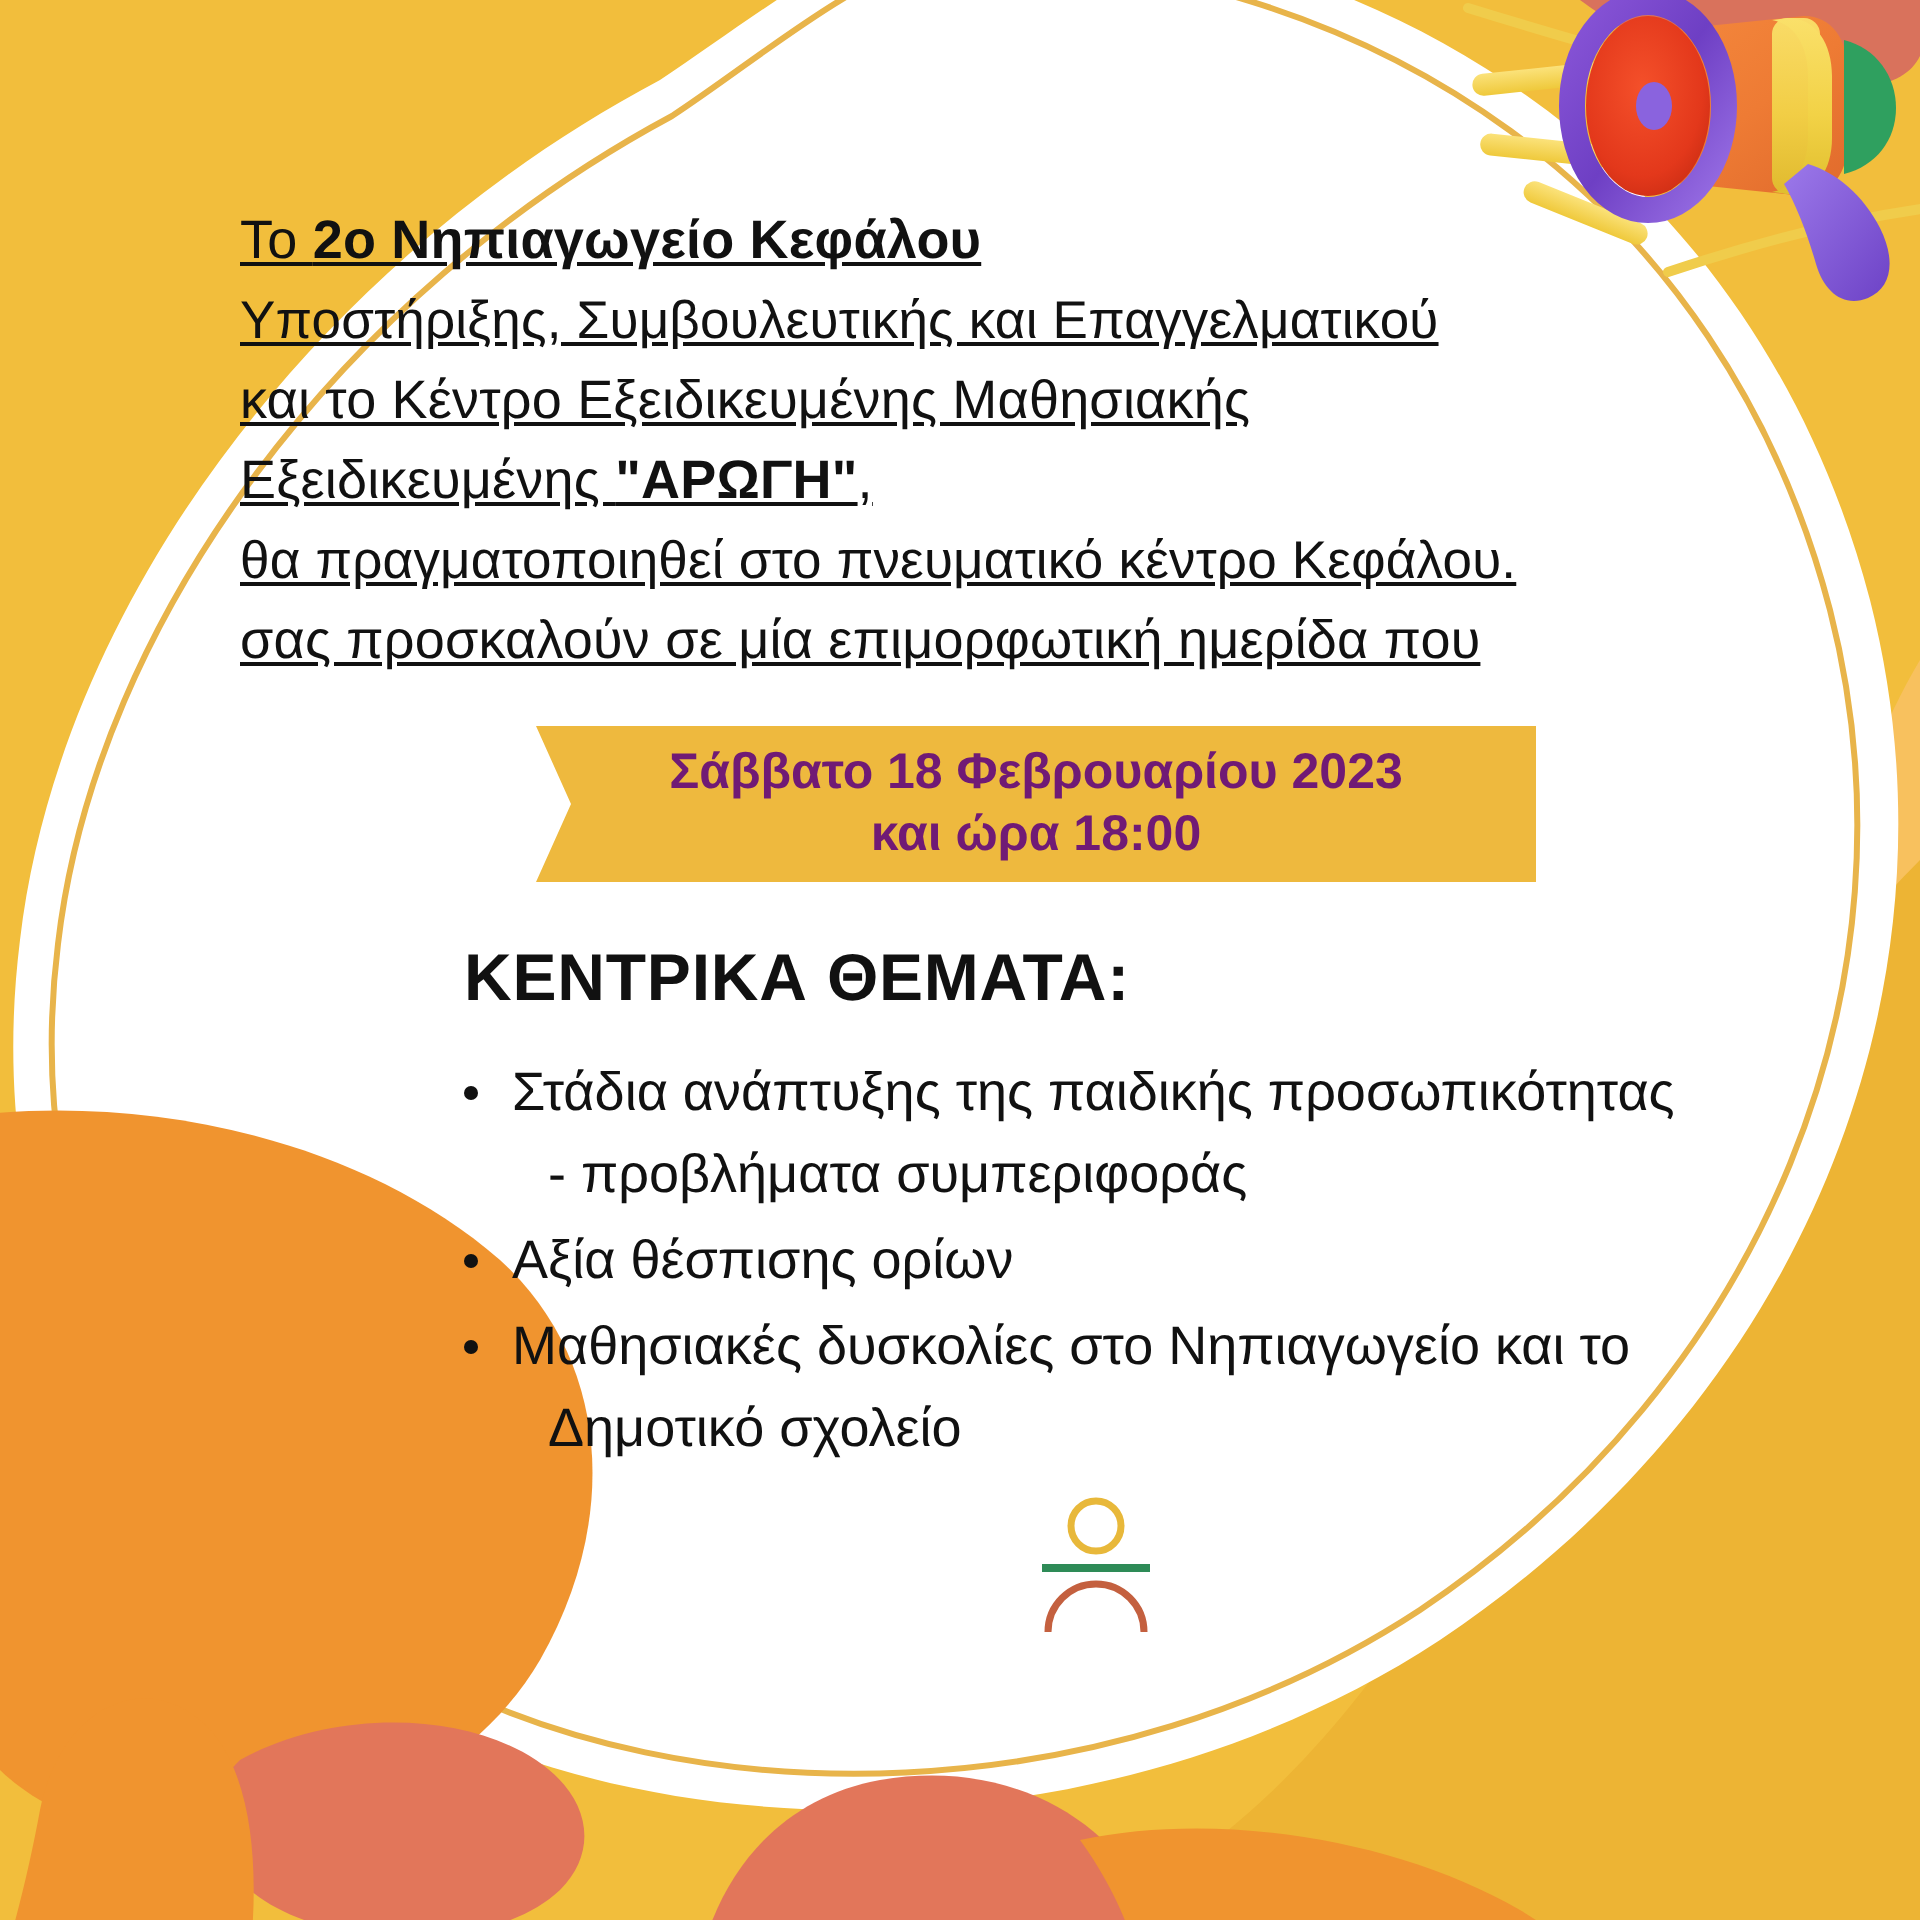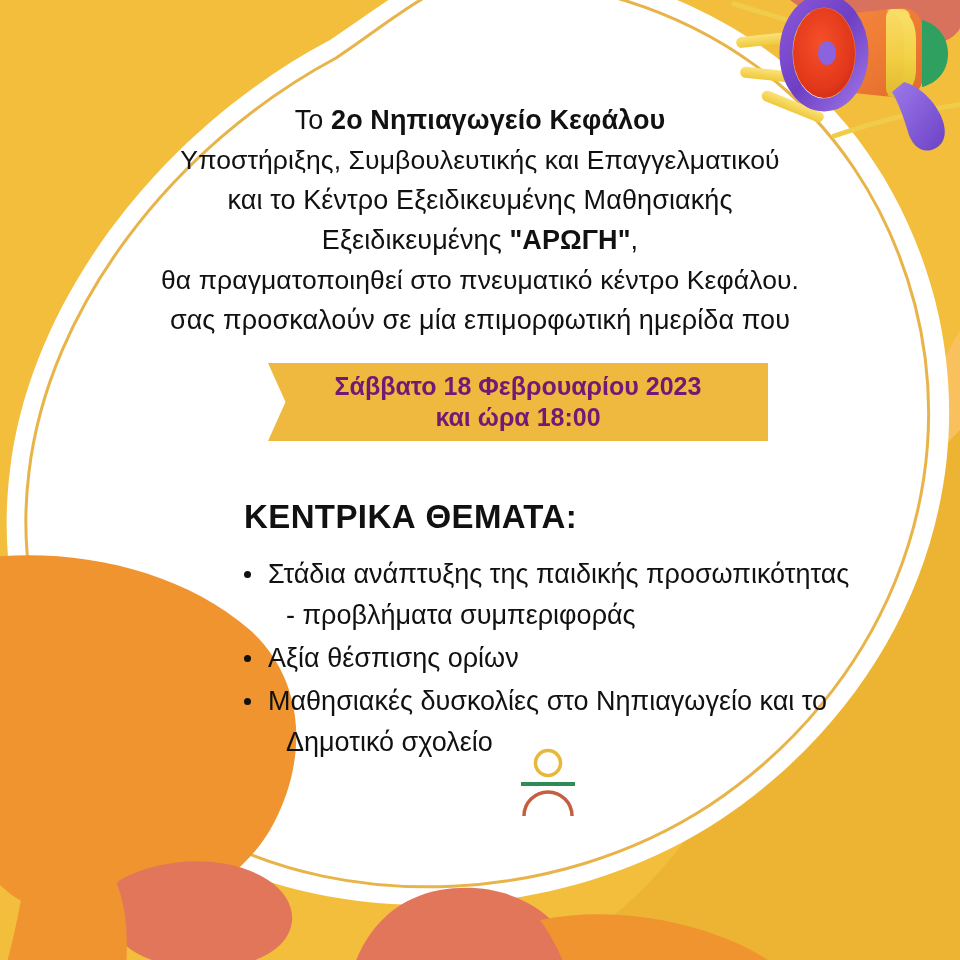--- a/index.html
+++ b/index.html
@@ -26,22 +26,22 @@
     inset: 0;
     z-index: 30;
   }
 
   
   .invite-block {
     position: absolute;
     left: 120px;
     top: 100px;
     width: 720px;
-    text-align: center;
     color: #111111;
+    text-decoration: underline;
   }
   .invite-line {
     font-size: 27px;
     line-height: 40px;
     letter-spacing: .1px;
     white-space: nowrap;
   }
   .invite-line.wide { font-size: 26.5px; }
   .b { font-weight: bold; }
 
@@ -70,25 +70,24 @@
     color: #701a75;
     font-weight: bold;
     font-size: 25px;
     line-height: 31px;
     z-index: 2;
   }
 
   
   .topics {
     position: absolute;
-    left: 244px;
+    left: 232px;
     top: 470px;
     width: 680px;
     color: #111111;
-    margin-top: 28px;
   }
   .topics-heading {
     font-size: 33px;
     font-weight: bold;
     letter-spacing: .4px;
     margin-bottom: 18px;
   }
   .topics-list {
     list-style: none;
     margin: 0;

